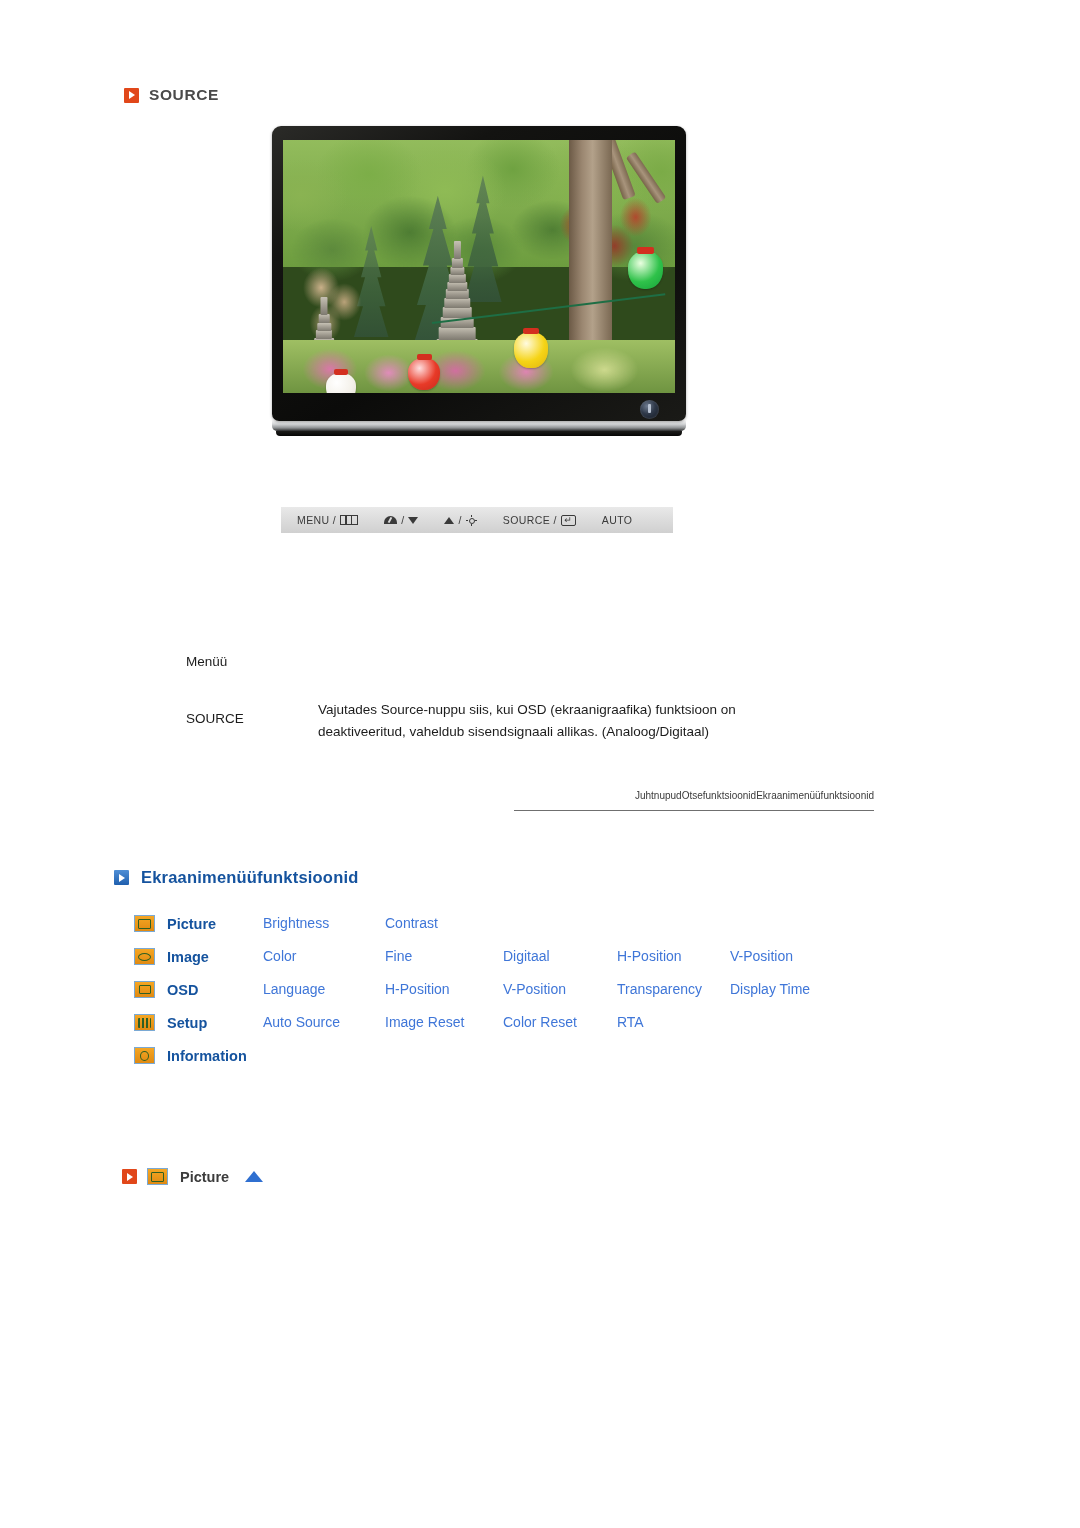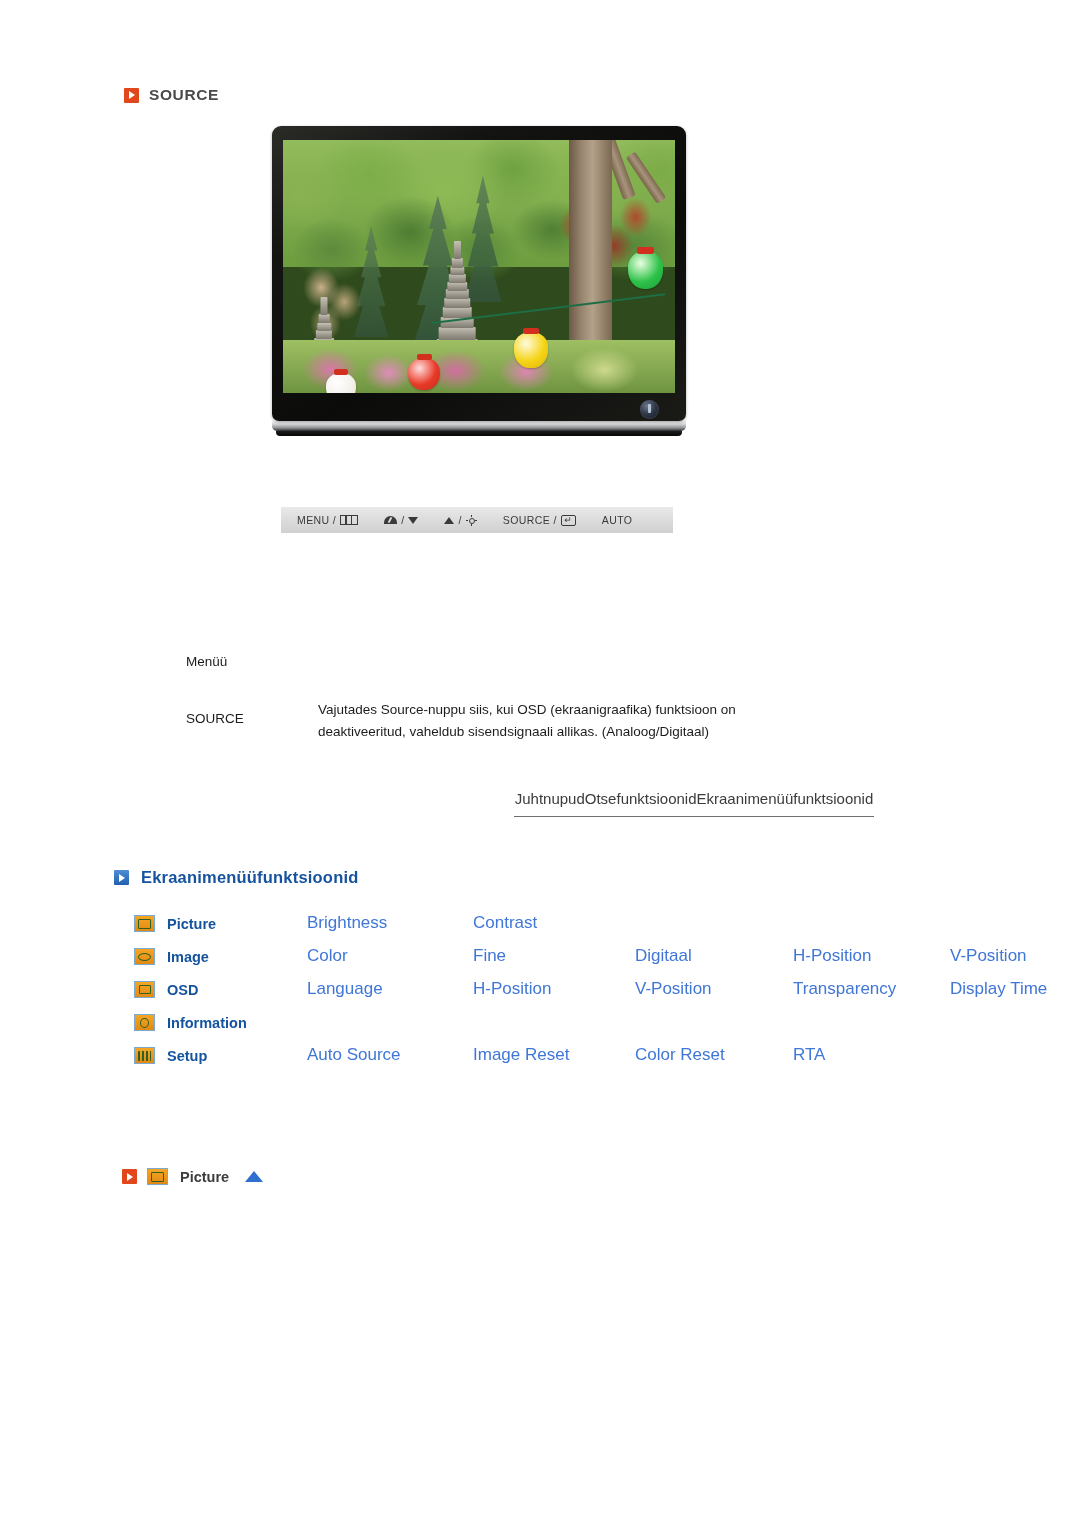--- a/index.html
+++ b/index.html
@@ -298,22 +298,22 @@
 
   
   .tabnav {
     position:absolute;
     left: 514px;
     top: 790px;
     width: 360px;
     border-bottom: 1.6px solid #6f6f6f;
     padding-bottom: 9px;
     display:flex;
-    justify-content: center;
-    font-size: 15px;
+    justify-content: flex-end;
+    font-size: 10px;
     color: #3b3b3b;
     white-space: nowrap;
   }
 
   
   .section-head {
     position:absolute;
     left: 114px;
     top: 868px;
     display:flex;
@@ -365,23 +365,22 @@
   .ico-osd    i { left:3.5px; top:3px; right:3.5px; bottom:3px; }
   .ico-setup  i { left:3px; top:2.5px; right:3px; bottom:2.5px;
                   border:none;
                   background: repeating-linear-gradient(90deg,#2f5f23 0 1.6px, transparent 1.6px 4px); }
   .ico-info   i { left:5px; top:2.5px; right:5px; bottom:2.5px; border-radius:50%; }
   .osd-cat {
     width: 96px; flex: 0 0 96px;
     font-size: 14.5px; font-weight: bold; color: #15539e;
   }
   .osd-item {
-    font-size: 17px; color: #3f76d8;
+    font-size: 14px; color: #3f76d8;
     line-height: 1.18;
-    margin-left: 44px;
   }
   .osd-c0 { width: 122px; flex: 0 0 122px; }
   .osd-c1 { width: 118px; flex: 0 0 118px; }
   .osd-c2 { width: 114px; flex: 0 0 114px; }
   .osd-c3 { width: 113px; flex: 0 0 113px; }
   .osd-c4 { width: 120px; flex: 0 0 120px; }
   .two-line { line-height: 1.22; }
 
   
   .pic-anchor {
@@ -545,38 +544,38 @@
       </span>
     <span class="osd-cat">OSD</span>
     <span class="osd-item osd-c0">Language</span>
     <span class="osd-item osd-c1">H-Position</span>
     <span class="osd-item osd-c2">V-Position</span>
     <span class="osd-item osd-c3">Transparency</span>
     <span class="osd-item osd-c4">Display Time</span>
   </div>
 
   <div class="osd-row">
-    <span class="osd-icon ico-info">
-        <i></i>
-      </span>
-    <span class="osd-cat">Information</span>
-  </div>
-
-  <div class="osd-row">
     <span class="osd-icon ico-setup">
         <i></i>
       </span>
     <span class="osd-cat">Setup</span>
     <span class="osd-item osd-c0">Auto Source</span>
     <span class="osd-item osd-c1">Image Reset</span>
     <span class="osd-item osd-c2">Color Reset</span>
     <span class="osd-item osd-c3">RTA</span>
     <span class="osd-item osd-c4"></span>
   </div>
 
+  <div class="osd-row">
+    <span class="osd-icon ico-info">
+        <i></i>
+      </span>
+    <span class="osd-cat">Information</span>
+  </div>
+
 </div>
 
 <div class="pic-anchor">
   <span class="bullet-orange"></span>
   <span class="osd-icon ico-picture">
       <i></i>
     </span>
   <span class="pic-anchor-label">Picture</span>
   <span class="tri-blue-up"></span>
 </div>

